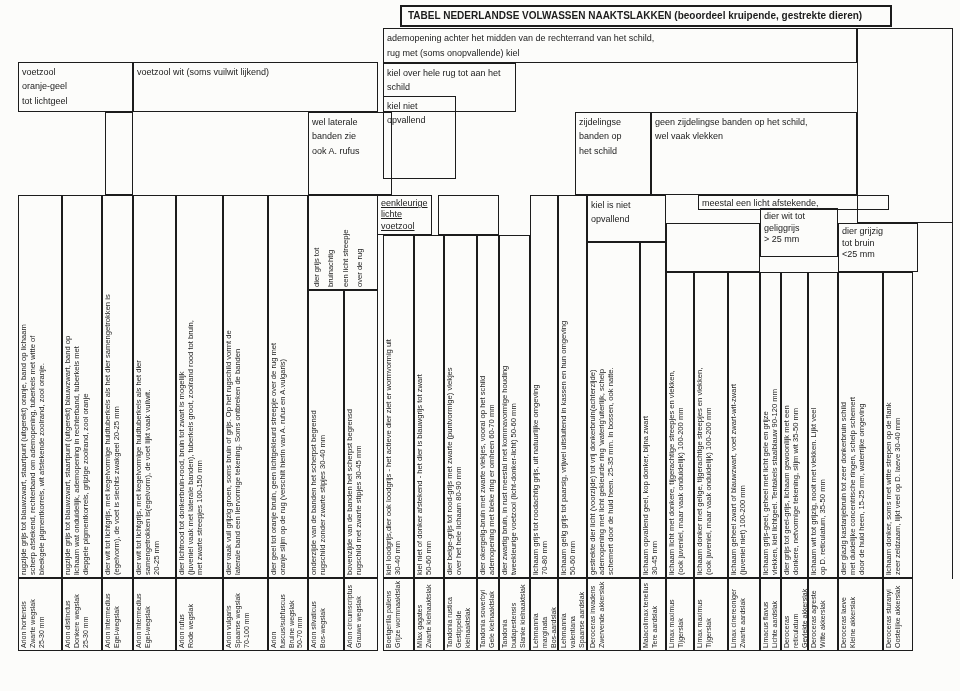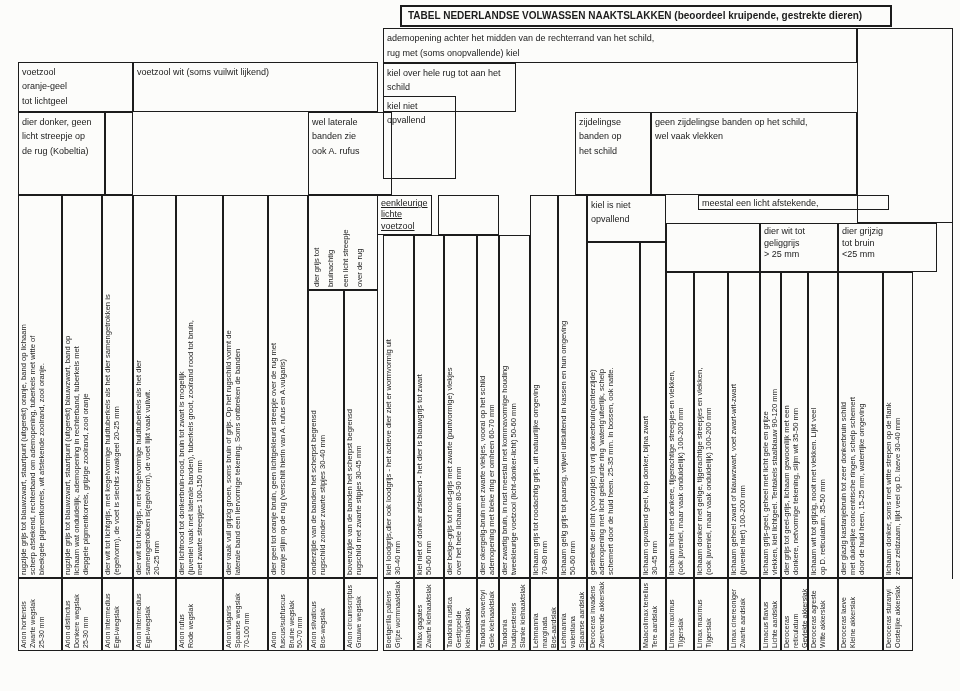--- a/index.html
+++ b/index.html
@@ -31,23 +31,20 @@
 <body>
 
 <div id="canvas">
 
   <div class="titlebox" style="left:400px;top:5px;width:492px;height:22px;">TABEL NEDERLANDSE VOLWASSEN NAAKTSLAKKEN  (beoordeel kruipende, gestrekte dieren)</div>
 
   <div class="cell" style="left:18px;top:62px;width:115px;height:50px;">voetzool
 oranje-geel
 tot lichtgeel</div>
   <div class="cell" style="left:133px;top:62px;width:245px;height:50px;">voetzool wit (soms vuilwit lijkend)</div>
-  <div class="cell" style="left:18px;top:112px;width:87px;height:83px;">dier donker, geen
-licht streepje op
-de rug (Kobeltia)</div>
   <div class="cell" style="left:105px;top:112px;width:28px;height:83px;"></div>
   <div class="cell" style="left:308px;top:112px;width:84px;height:83px;">wel laterale
 banden zie
 ook A. rufus</div>
   <div class="vcell" style="left:308px;top:195px;width:70px;height:95px;">
     <div class="rot" style="line-height: 1.9; width: 93px; height: 68px; top: 93px;">dier grijs tot
 bruinachtig
 een licht streepje
 over de rug</div>
   </div>
@@ -148,24 +145,24 @@
   <div class="cell" style="left:377px;top:195px;width:55px;height:40px;line-height:1.25;text-decoration:underline;">eenkleurige
 lichte
 voetzool</div>
   <div class="cell" style="left:438px;top:195px;width:61px;height:40px;"></div>
   <div class="cell" style="left:587px;top:195px;width:79px;height:47px;">kiel is niet
 opvallend</div>
   <div class="cell" style="left:698px;top:195px;width:191px;height:15px;line-height:1.25;">meestal een licht afstekende,
 vrij opvallende kiel aanwezig</div>
   <div class="cell" style="left:857px;top:28px;width:96px;height:195px;"></div>
   <div class="cell" style="left:666px;top:223px;width:94px;height:49px;"></div>
-  <div class="cell" style="left:760px;top:223px;width:78px;height:49px;line-height:1.3;">dier wit tot
+  <div class="cell" style="left:760px;top:208px;width:78px;height:49px;line-height:1.3;">dier wit tot
 geliggrijs
 &gt; 25 mm</div>
-  <div class="cell" style="left:838px;top:223px;width:99px;height:49px;line-height:1.3;">dier grijzig
+  <div class="cell" style="left:838px;top:223px;width:80px;height:49px;line-height:1.3;">dier grijzig
 tot bruin
 &lt;25 mm</div>
   <div class="line" style="left:952px;top:223px;width:1px;height:356px;"></div>
 
   <div class="vcell" style="left:383px;top:235px;width:31px;height:343px;">
       <div class="rot" style="width: 341px; height: 29px; top: 341px;">kiel loodgrijs,dier ook loodgrijs - het actieve dier ziet er wormvormig uit
 30-40 mm</div>
     </div>
   <div class="vcell" style="left:414px;top:235px;width:30px;height:343px;">
       <div class="rot" style="width: 341px; height: 28px; top: 341px;">kiel niet of donker afstekend - het dier is blauwgrijs tot zwart

